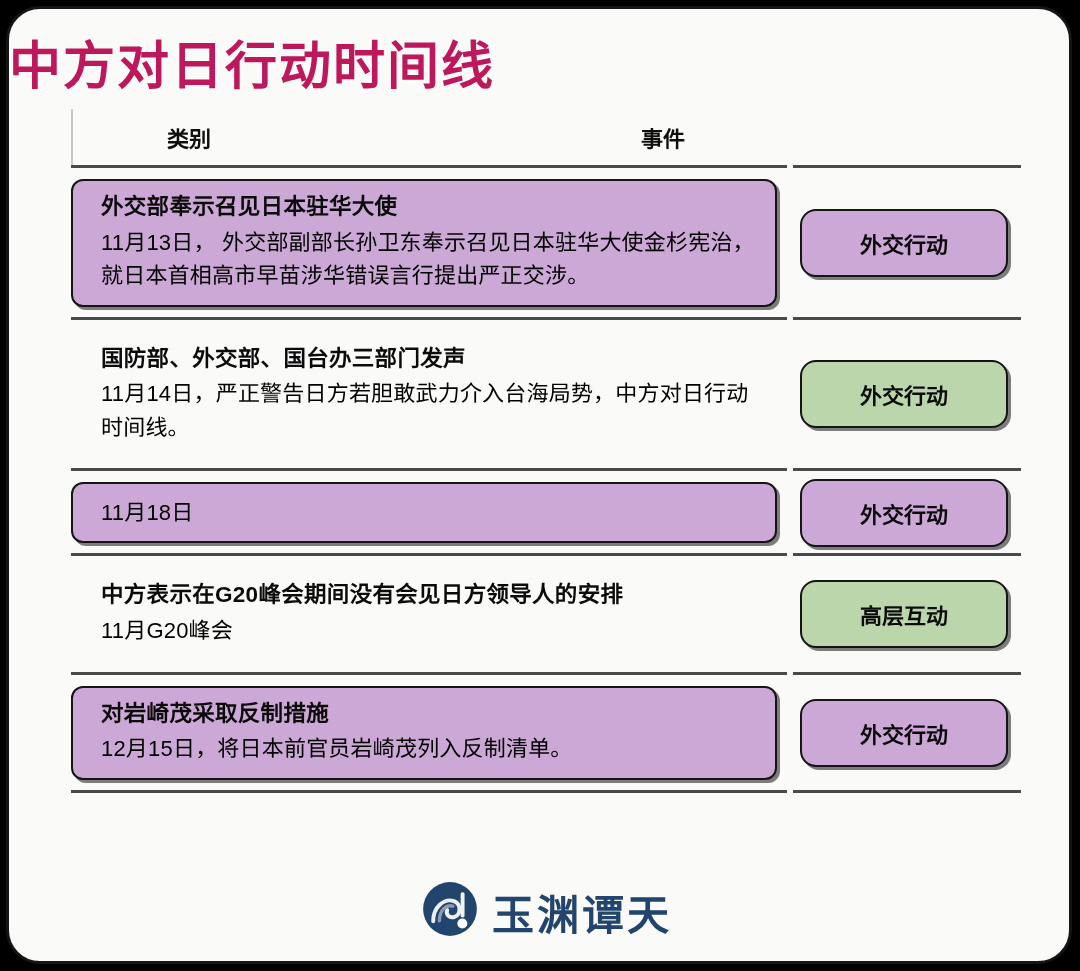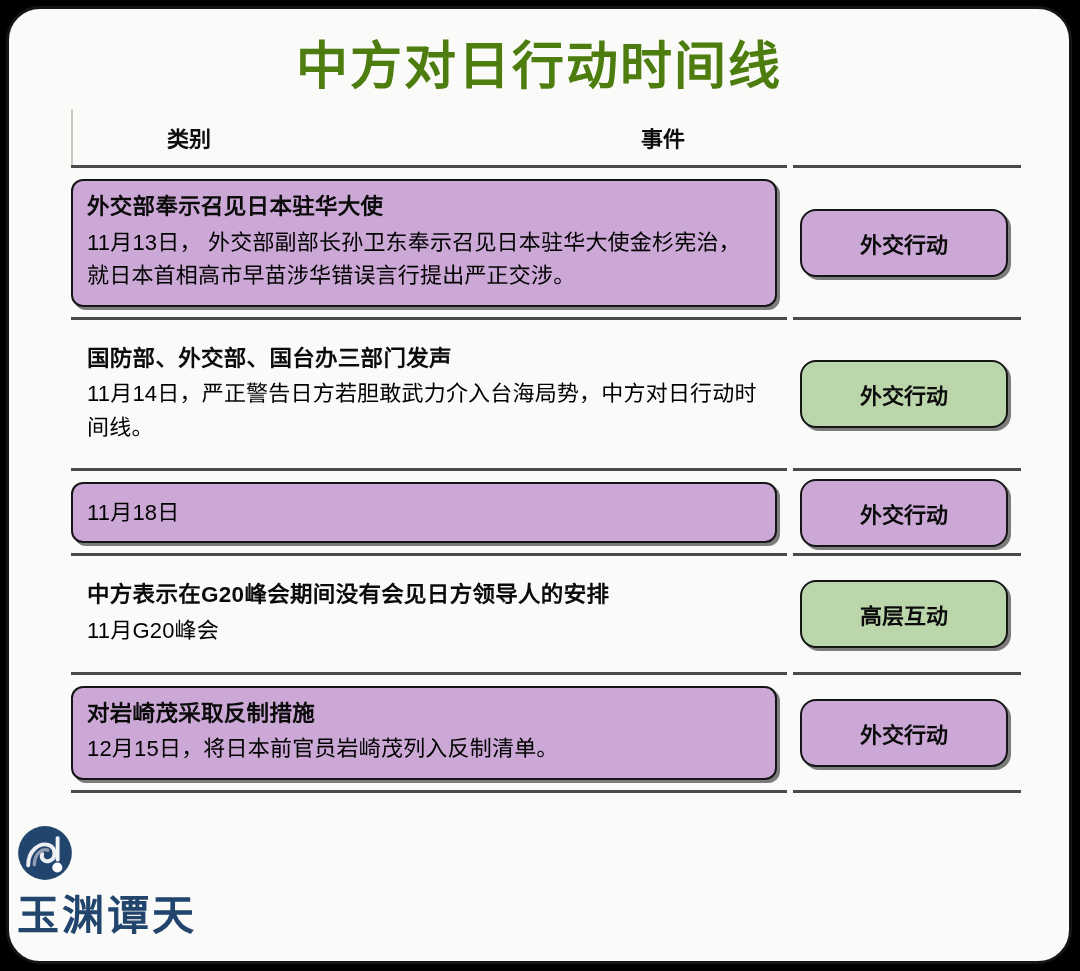--- a/index.html
+++ b/index.html
@@ -24,22 +24,21 @@
     height: 958px;
     box-sizing: border-box;
     background: #FAFAF8;
     border: 3px solid #151515;
     border-radius: 34px;
     overflow: hidden;
   }
 
   
   .page-title {
-    text-align: center;
-    color: #4d7c0f;
+    color: #be185d;
     font-size: 52px;
     font-weight: bold;
     letter-spacing: 2px;
     margin: 26px 0 0 0;
     line-height: 1.2;
     white-space: nowrap;
   }
 
   
   .table-wrap {
@@ -99,21 +98,21 @@
     width: 234px;
     box-sizing: border-box;
     display: flex;
     align-items: center;
     justify-content: center;
   }
 
   .event-box {
     box-sizing: border-box;
     width: 706px;
-    padding: 10px 14px 12px 14px;
+    padding: 10px 14px 12px 28px;
     border-radius: 12px;
   }
   .event-box.hl {
     background: #CCA8D6;
     border: 2px solid #151515;
     box-shadow: 3px 3px 0 rgba(20,20,20,0.55);
   }
   .event-box.plain {
     background: transparent;
     border: 2px solid transparent;
@@ -147,28 +146,27 @@
     border: 2px solid #151515;
     border-radius: 16px;
     box-shadow: 3px 3px 0 rgba(20,20,20,0.55);
   }
   .badge.purple { background: #CCA8D6; }
   .badge.green  { background: #BCD6AC; }
 
   
   .footer {
     position: absolute;
-    left: 8px;
+    left: 16px;
     right: 0;
     bottom: 24px;
     display: flex;
-    align-items: flex-start;
+    align-items: flex-end;
     justify-content: center;
     gap: 14px;
-    flex-direction: column;
   }
   .logo-mark {
     width: 56px;
     height: 56px;
     flex: 0 0 auto;
   }
   .logo-text {
     font-size: 42px;
     font-weight: bold;
     color: #22456E;

